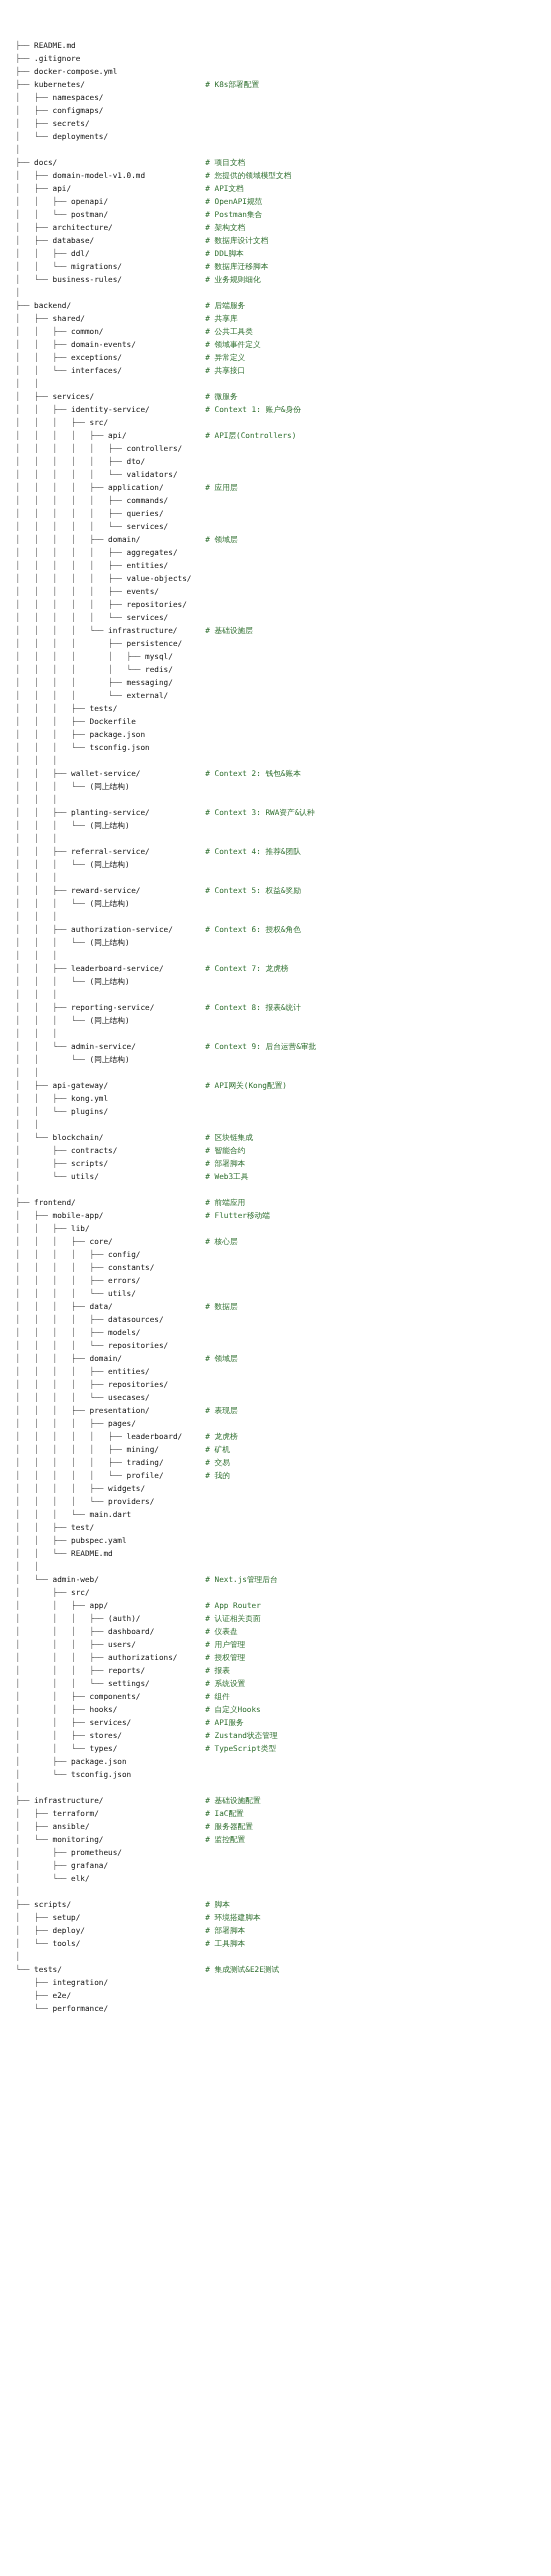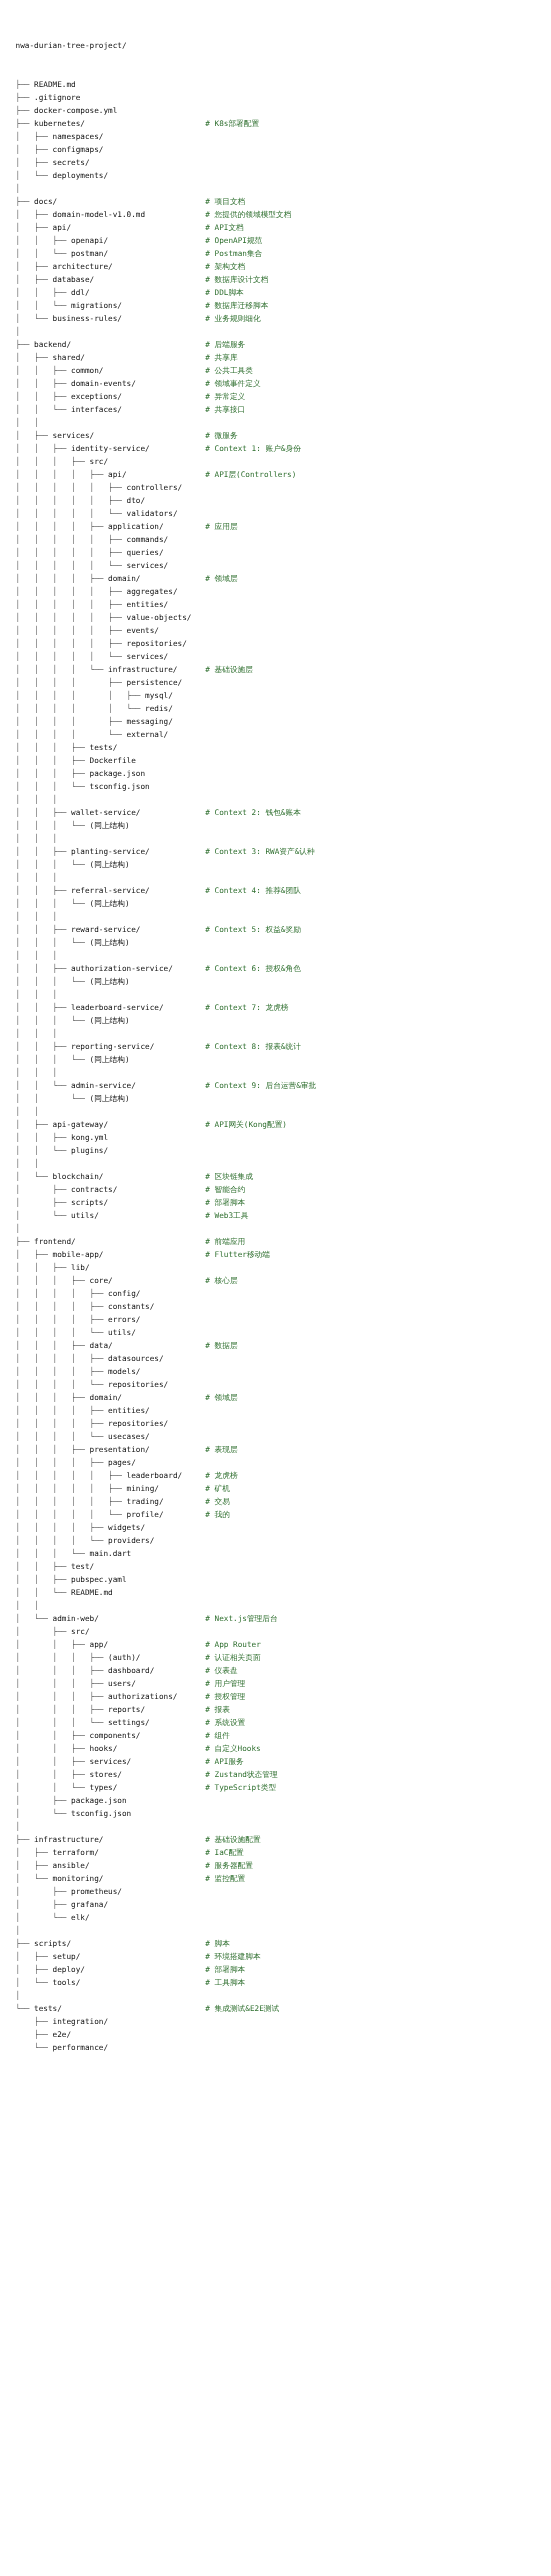--- a/index.html
+++ b/index.html
@@ -37,16 +37,15 @@
     color: #2f6f2f;
   }
   .cmt-pad {
     color: transparent;
   }
 </style>
 </head>
 <body>
 
 <div id="tree">
-  <span class="row root">nwa-durian-tree-project/</span>
   <span id="tree-lines"><span class="row"><span class="glyph">├── </span><span class="name">README.md</span></span><span class="row"><span class="glyph">├── </span><span class="name">.gitignore</span></span><span class="row"><span class="glyph">├── </span><span class="name">docker-compose.yml</span></span><span class="row"><span class="glyph">├── </span><span class="name">kubernetes/</span><span class="cmt-pad">                          </span><span class="comment"># K8s部署配置</span></span><span class="row"><span class="glyph">│   ├── </span><span class="name">namespaces/</span></span><span class="row"><span class="glyph">│   ├── </span><span class="name">configmaps/</span></span><span class="row"><span class="glyph">│   ├── </span><span class="name">secrets/</span></span><span class="row"><span class="glyph">│   └── </span><span class="name">deployments/</span></span><span class="row"><span class="glyph">│</span><span class="name"></span></span><span class="row"><span class="glyph">├── </span><span class="name">docs/</span><span class="cmt-pad">                                </span><span class="comment"># 项目文档</span></span><span class="row"><span class="glyph">│   ├── </span><span class="name">domain-model-v1.0.md</span><span class="cmt-pad">             </span><span class="comment"># 您提供的领域模型文档</span></span><span class="row"><span class="glyph">│   ├── </span><span class="name">api/</span><span class="cmt-pad">                             </span><span class="comment"># API文档</span></span><span class="row"><span class="glyph">│   │   ├── </span><span class="name">openapi/</span><span class="cmt-pad">                     </span><span class="comment"># OpenAPI规范</span></span><span class="row"><span class="glyph">│   │   └── </span><span class="name">postman/</span><span class="cmt-pad">                     </span><span class="comment"># Postman集合</span></span><span class="row"><span class="glyph">│   ├── </span><span class="name">architecture/</span><span class="cmt-pad">                    </span><span class="comment"># 架构文档</span></span><span class="row"><span class="glyph">│   ├── </span><span class="name">database/</span><span class="cmt-pad">                        </span><span class="comment"># 数据库设计文档</span></span><span class="row"><span class="glyph">│   │   ├── </span><span class="name">ddl/</span><span class="cmt-pad">                         </span><span class="comment"># DDL脚本</span></span><span class="row"><span class="glyph">│   │   └── </span><span class="name">migrations/</span><span class="cmt-pad">                  </span><span class="comment"># 数据库迁移脚本</span></span><span class="row"><span class="glyph">│   └── </span><span class="name">business-rules/</span><span class="cmt-pad">                  </span><span class="comment"># 业务规则细化</span></span><span class="row"><span class="glyph">│</span><span class="name"></span></span><span class="row"><span class="glyph">├── </span><span class="name">backend/</span><span class="cmt-pad">                             </span><span class="comment"># 后端服务</span></span><span class="row"><span class="glyph">│   ├── </span><span class="name">shared/</span><span class="cmt-pad">                          </span><span class="comment"># 共享库</span></span><span class="row"><span class="glyph">│   │   ├── </span><span class="name">common/</span><span class="cmt-pad">                      </span><span class="comment"># 公共工具类</span></span><span class="row"><span class="glyph">│   │   ├── </span><span class="name">domain-events/</span><span class="cmt-pad">               </span><span class="comment"># 领域事件定义</span></span><span class="row"><span class="glyph">│   │   ├── </span><span class="name">exceptions/</span><span class="cmt-pad">                  </span><span class="comment"># 异常定义</span></span><span class="row"><span class="glyph">│   │   └── </span><span class="name">interfaces/</span><span class="cmt-pad">                  </span><span class="comment"># 共享接口</span></span><span class="row"><span class="glyph">│   │</span><span class="name"></span></span><span class="row"><span class="glyph">│   ├── </span><span class="name">services/</span><span class="cmt-pad">                        </span><span class="comment"># 微服务</span></span><span class="row"><span class="glyph">│   │   ├── </span><span class="name">identity-service/</span><span class="cmt-pad">            </span><span class="comment"># Context 1: 账户&amp;身份</span></span><span class="row"><span class="glyph">│   │   │   ├── </span><span class="name">src/</span></span><span class="row"><span class="glyph">│   │   │   │   ├── </span><span class="name">api/</span><span class="cmt-pad">                 </span><span class="comment"># API层(Controllers)</span></span><span class="row"><span class="glyph">│   │   │   │   │   ├── </span><span class="name">controllers/</span></span><span class="row"><span class="glyph">│   │   │   │   │   ├── </span><span class="name">dto/</span></span><span class="row"><span class="glyph">│   │   │   │   │   └── </span><span class="name">validators/</span></span><span class="row"><span class="glyph">│   │   │   │   ├── </span><span class="name">application/</span><span class="cmt-pad">         </span><span class="comment"># 应用层</span></span><span class="row"><span class="glyph">│   │   │   │   │   ├── </span><span class="name">commands/</span></span><span class="row"><span class="glyph">│   │   │   │   │   ├── </span><span class="name">queries/</span></span><span class="row"><span class="glyph">│   │   │   │   │   └── </span><span class="name">services/</span></span><span class="row"><span class="glyph">│   │   │   │   ├── </span><span class="name">domain/</span><span class="cmt-pad">              </span><span class="comment"># 领域层</span></span><span class="row"><span class="glyph">│   │   │   │   │   ├── </span><span class="name">aggregates/</span></span><span class="row"><span class="glyph">│   │   │   │   │   ├── </span><span class="name">entities/</span></span><span class="row"><span class="glyph">│   │   │   │   │   ├── </span><span class="name">value-objects/</span></span><span class="row"><span class="glyph">│   │   │   │   │   ├── </span><span class="name">events/</span></span><span class="row"><span class="glyph">│   │   │   │   │   ├── </span><span class="name">repositories/</span></span><span class="row"><span class="glyph">│   │   │   │   │   └── </span><span class="name">services/</span></span><span class="row"><span class="glyph">│   │   │   │   └── </span><span class="name">infrastructure/</span><span class="cmt-pad">      </span><span class="comment"># 基础设施层</span></span><span class="row"><span class="glyph">│   │   │   │       ├── </span><span class="name">persistence/</span></span><span class="row"><span class="glyph">│   │   │   │       │   ├── </span><span class="name">mysql/</span></span><span class="row"><span class="glyph">│   │   │   │       │   └── </span><span class="name">redis/</span></span><span class="row"><span class="glyph">│   │   │   │       ├── </span><span class="name">messaging/</span></span><span class="row"><span class="glyph">│   │   │   │       └── </span><span class="name">external/</span></span><span class="row"><span class="glyph">│   │   │   ├── </span><span class="name">tests/</span></span><span class="row"><span class="glyph">│   │   │   ├── </span><span class="name">Dockerfile</span></span><span class="row"><span class="glyph">│   │   │   ├── </span><span class="name">package.json</span></span><span class="row"><span class="glyph">│   │   │   └── </span><span class="name">tsconfig.json</span></span><span class="row"><span class="glyph">│   │   │</span><span class="name"></span></span><span class="row"><span class="glyph">│   │   ├── </span><span class="name">wallet-service/</span><span class="cmt-pad">              </span><span class="comment"># Context 2: 钱包&amp;账本</span></span><span class="row"><span class="glyph">│   │   │   └── </span><span class="name">(同上结构)</span></span><span class="row"><span class="glyph">│   │   │</span><span class="name"></span></span><span class="row"><span class="glyph">│   │   ├── </span><span class="name">planting-service/</span><span class="cmt-pad">            </span><span class="comment"># Context 3: RWA资产&amp;认种</span></span><span class="row"><span class="glyph">│   │   │   └── </span><span class="name">(同上结构)</span></span><span class="row"><span class="glyph">│   │   │</span><span class="name"></span></span><span class="row"><span class="glyph">│   │   ├── </span><span class="name">referral-service/</span><span class="cmt-pad">            </span><span class="comment"># Context 4: 推荐&amp;团队</span></span><span class="row"><span class="glyph">│   │   │   └── </span><span class="name">(同上结构)</span></span><span class="row"><span class="glyph">│   │   │</span><span class="name"></span></span><span class="row"><span class="glyph">│   │   ├── </span><span class="name">reward-service/</span><span class="cmt-pad">              </span><span class="comment"># Context 5: 权益&amp;奖励</span></span><span class="row"><span class="glyph">│   │   │   └── </span><span class="name">(同上结构)</span></span><span class="row"><span class="glyph">│   │   │</span><span class="name"></span></span><span class="row"><span class="glyph">│   │   ├── </span><span class="name">authorization-service/</span><span class="cmt-pad">       </span><span class="comment"># Context 6: 授权&amp;角色</span></span><span class="row"><span class="glyph">│   │   │   └── </span><span class="name">(同上结构)</span></span><span class="row"><span class="glyph">│   │   │</span><span class="name"></span></span><span class="row"><span class="glyph">│   │   ├── </span><span class="name">leaderboard-service/</span><span class="cmt-pad">         </span><span class="comment"># Context 7: 龙虎榜</span></span><span class="row"><span class="glyph">│   │   │   └── </span><span class="name">(同上结构)</span></span><span class="row"><span class="glyph">│   │   │</span><span class="name"></span></span><span class="row"><span class="glyph">│   │   ├── </span><span class="name">reporting-service/</span><span class="cmt-pad">           </span><span class="comment"># Context 8: 报表&amp;统计</span></span><span class="row"><span class="glyph">│   │   │   └── </span><span class="name">(同上结构)</span></span><span class="row"><span class="glyph">│   │   │</span><span class="name"></span></span><span class="row"><span class="glyph">│   │   └── </span><span class="name">admin-service/</span><span class="cmt-pad">               </span><span class="comment"># Context 9: 后台运营&amp;审批</span></span><span class="row"><span class="glyph">│   │       └── </span><span class="name">(同上结构)</span></span><span class="row"><span class="glyph">│   │</span><span class="name"></span></span><span class="row"><span class="glyph">│   ├── </span><span class="name">api-gateway/</span><span class="cmt-pad">                     </span><span class="comment"># API网关(Kong配置)</span></span><span class="row"><span class="glyph">│   │   ├── </span><span class="name">kong.yml</span></span><span class="row"><span class="glyph">│   │   └── </span><span class="name">plugins/</span></span><span class="row"><span class="glyph">│   │</span><span class="name"></span></span><span class="row"><span class="glyph">│   └── </span><span class="name">blockchain/</span><span class="cmt-pad">                      </span><span class="comment"># 区块链集成</span></span><span class="row"><span class="glyph">│       ├── </span><span class="name">contracts/</span><span class="cmt-pad">                   </span><span class="comment"># 智能合约</span></span><span class="row"><span class="glyph">│       ├── </span><span class="name">scripts/</span><span class="cmt-pad">                     </span><span class="comment"># 部署脚本</span></span><span class="row"><span class="glyph">│       └── </span><span class="name">utils/</span><span class="cmt-pad">                       </span><span class="comment"># Web3工具</span></span><span class="row"><span class="glyph">│</span><span class="name"></span></span><span class="row"><span class="glyph">├── </span><span class="name">frontend/</span><span class="cmt-pad">                            </span><span class="comment"># 前端应用</span></span><span class="row"><span class="glyph">│   ├── </span><span class="name">mobile-app/</span><span class="cmt-pad">                      </span><span class="comment"># Flutter移动端</span></span><span class="row"><span class="glyph">│   │   ├── </span><span class="name">lib/</span></span><span class="row"><span class="glyph">│   │   │   ├── </span><span class="name">core/</span><span class="cmt-pad">                    </span><span class="comment"># 核心层</span></span><span class="row"><span class="glyph">│   │   │   │   ├── </span><span class="name">config/</span></span><span class="row"><span class="glyph">│   │   │   │   ├── </span><span class="name">constants/</span></span><span class="row"><span class="glyph">│   │   │   │   ├── </span><span class="name">errors/</span></span><span class="row"><span class="glyph">│   │   │   │   └── </span><span class="name">utils/</span></span><span class="row"><span class="glyph">│   │   │   ├── </span><span class="name">data/</span><span class="cmt-pad">                    </span><span class="comment"># 数据层</span></span><span class="row"><span class="glyph">│   │   │   │   ├── </span><span class="name">datasources/</span></span><span class="row"><span class="glyph">│   │   │   │   ├── </span><span class="name">models/</span></span><span class="row"><span class="glyph">│   │   │   │   └── </span><span class="name">repositories/</span></span><span class="row"><span class="glyph">│   │   │   ├── </span><span class="name">domain/</span><span class="cmt-pad">                  </span><span class="comment"># 领域层</span></span><span class="row"><span class="glyph">│   │   │   │   ├── </span><span class="name">entities/</span></span><span class="row"><span class="glyph">│   │   │   │   ├── </span><span class="name">repositories/</span></span><span class="row"><span class="glyph">│   │   │   │   └── </span><span class="name">usecases/</span></span><span class="row"><span class="glyph">│   │   │   ├── </span><span class="name">presentation/</span><span class="cmt-pad">            </span><span class="comment"># 表现层</span></span><span class="row"><span class="glyph">│   │   │   │   ├── </span><span class="name">pages/</span></span><span class="row"><span class="glyph">│   │   │   │   │   ├── </span><span class="name">leaderboard/</span><span class="cmt-pad">     </span><span class="comment"># 龙虎榜</span></span><span class="row"><span class="glyph">│   │   │   │   │   ├── </span><span class="name">mining/</span><span class="cmt-pad">          </span><span class="comment"># 矿机</span></span><span class="row"><span class="glyph">│   │   │   │   │   ├── </span><span class="name">trading/</span><span class="cmt-pad">         </span><span class="comment"># 交易</span></span><span class="row"><span class="glyph">│   │   │   │   │   └── </span><span class="name">profile/</span><span class="cmt-pad">         </span><span class="comment"># 我的</span></span><span class="row"><span class="glyph">│   │   │   │   ├── </span><span class="name">widgets/</span></span><span class="row"><span class="glyph">│   │   │   │   └── </span><span class="name">providers/</span></span><span class="row"><span class="glyph">│   │   │   └── </span><span class="name">main.dart</span></span><span class="row"><span class="glyph">│   │   ├── </span><span class="name">test/</span></span><span class="row"><span class="glyph">│   │   ├── </span><span class="name">pubspec.yaml</span></span><span class="row"><span class="glyph">│   │   └── </span><span class="name">README.md</span></span><span class="row"><span class="glyph">│   │</span><span class="name"></span></span><span class="row"><span class="glyph">│   └── </span><span class="name">admin-web/</span><span class="cmt-pad">                       </span><span class="comment"># Next.js管理后台</span></span><span class="row"><span class="glyph">│       ├── </span><span class="name">src/</span></span><span class="row"><span class="glyph">│       │   ├── </span><span class="name">app/</span><span class="cmt-pad">                     </span><span class="comment"># App Router</span></span><span class="row"><span class="glyph">│       │   │   ├── </span><span class="name">(auth)/</span><span class="cmt-pad">              </span><span class="comment"># 认证相关页面</span></span><span class="row"><span class="glyph">│       │   │   ├── </span><span class="name">dashboard/</span><span class="cmt-pad">           </span><span class="comment"># 仪表盘</span></span><span class="row"><span class="glyph">│       │   │   ├── </span><span class="name">users/</span><span class="cmt-pad">               </span><span class="comment"># 用户管理</span></span><span class="row"><span class="glyph">│       │   │   ├── </span><span class="name">authorizations/</span><span class="cmt-pad">      </span><span class="comment"># 授权管理</span></span><span class="row"><span class="glyph">│       │   │   ├── </span><span class="name">reports/</span><span class="cmt-pad">             </span><span class="comment"># 报表</span></span><span class="row"><span class="glyph">│       │   │   └── </span><span class="name">settings/</span><span class="cmt-pad">            </span><span class="comment"># 系统设置</span></span><span class="row"><span class="glyph">│       │   ├── </span><span class="name">components/</span><span class="cmt-pad">              </span><span class="comment"># 组件</span></span><span class="row"><span class="glyph">│       │   ├── </span><span class="name">hooks/</span><span class="cmt-pad">                   </span><span class="comment"># 自定义Hooks</span></span><span class="row"><span class="glyph">│       │   ├── </span><span class="name">services/</span><span class="cmt-pad">                </span><span class="comment"># API服务</span></span><span class="row"><span class="glyph">│       │   ├── </span><span class="name">stores/</span><span class="cmt-pad">                  </span><span class="comment"># Zustand状态管理</span></span><span class="row"><span class="glyph">│       │   └── </span><span class="name">types/</span><span class="cmt-pad">                   </span><span class="comment"># TypeScript类型</span></span><span class="row"><span class="glyph">│       ├── </span><span class="name">package.json</span></span><span class="row"><span class="glyph">│       └── </span><span class="name">tsconfig.json</span></span><span class="row"><span class="glyph">│</span><span class="name"></span></span><span class="row"><span class="glyph">├── </span><span class="name">infrastructure/</span><span class="cmt-pad">                      </span><span class="comment"># 基础设施配置</span></span><span class="row"><span class="glyph">│   ├── </span><span class="name">terraform/</span><span class="cmt-pad">                       </span><span class="comment"># IaC配置</span></span><span class="row"><span class="glyph">│   ├── </span><span class="name">ansible/</span><span class="cmt-pad">                         </span><span class="comment"># 服务器配置</span></span><span class="row"><span class="glyph">│   └── </span><span class="name">monitoring/</span><span class="cmt-pad">                      </span><span class="comment"># 监控配置</span></span><span class="row"><span class="glyph">│       ├── </span><span class="name">prometheus/</span></span><span class="row"><span class="glyph">│       ├── </span><span class="name">grafana/</span></span><span class="row"><span class="glyph">│       └── </span><span class="name">elk/</span></span><span class="row"><span class="glyph">│</span><span class="name"></span></span><span class="row"><span class="glyph">├── </span><span class="name">scripts/</span><span class="cmt-pad">                             </span><span class="comment"># 脚本</span></span><span class="row"><span class="glyph">│   ├── </span><span class="name">setup/</span><span class="cmt-pad">                           </span><span class="comment"># 环境搭建脚本</span></span><span class="row"><span class="glyph">│   ├── </span><span class="name">deploy/</span><span class="cmt-pad">                          </span><span class="comment"># 部署脚本</span></span><span class="row"><span class="glyph">│   └── </span><span class="name">tools/</span><span class="cmt-pad">                           </span><span class="comment"># 工具脚本</span></span><span class="row"><span class="glyph">│</span><span class="name"></span></span><span class="row"><span class="glyph">└── </span><span class="name">tests/</span><span class="cmt-pad">                               </span><span class="comment"># 集成测试&amp;E2E测试</span></span><span class="row"><span class="glyph">    ├── </span><span class="name">integration/</span></span><span class="row"><span class="glyph">    ├── </span><span class="name">e2e/</span></span><span class="row"><span class="glyph">    └── </span><span class="name">performance/</span></span></span>
 </div>
 
 
 </body></html>

